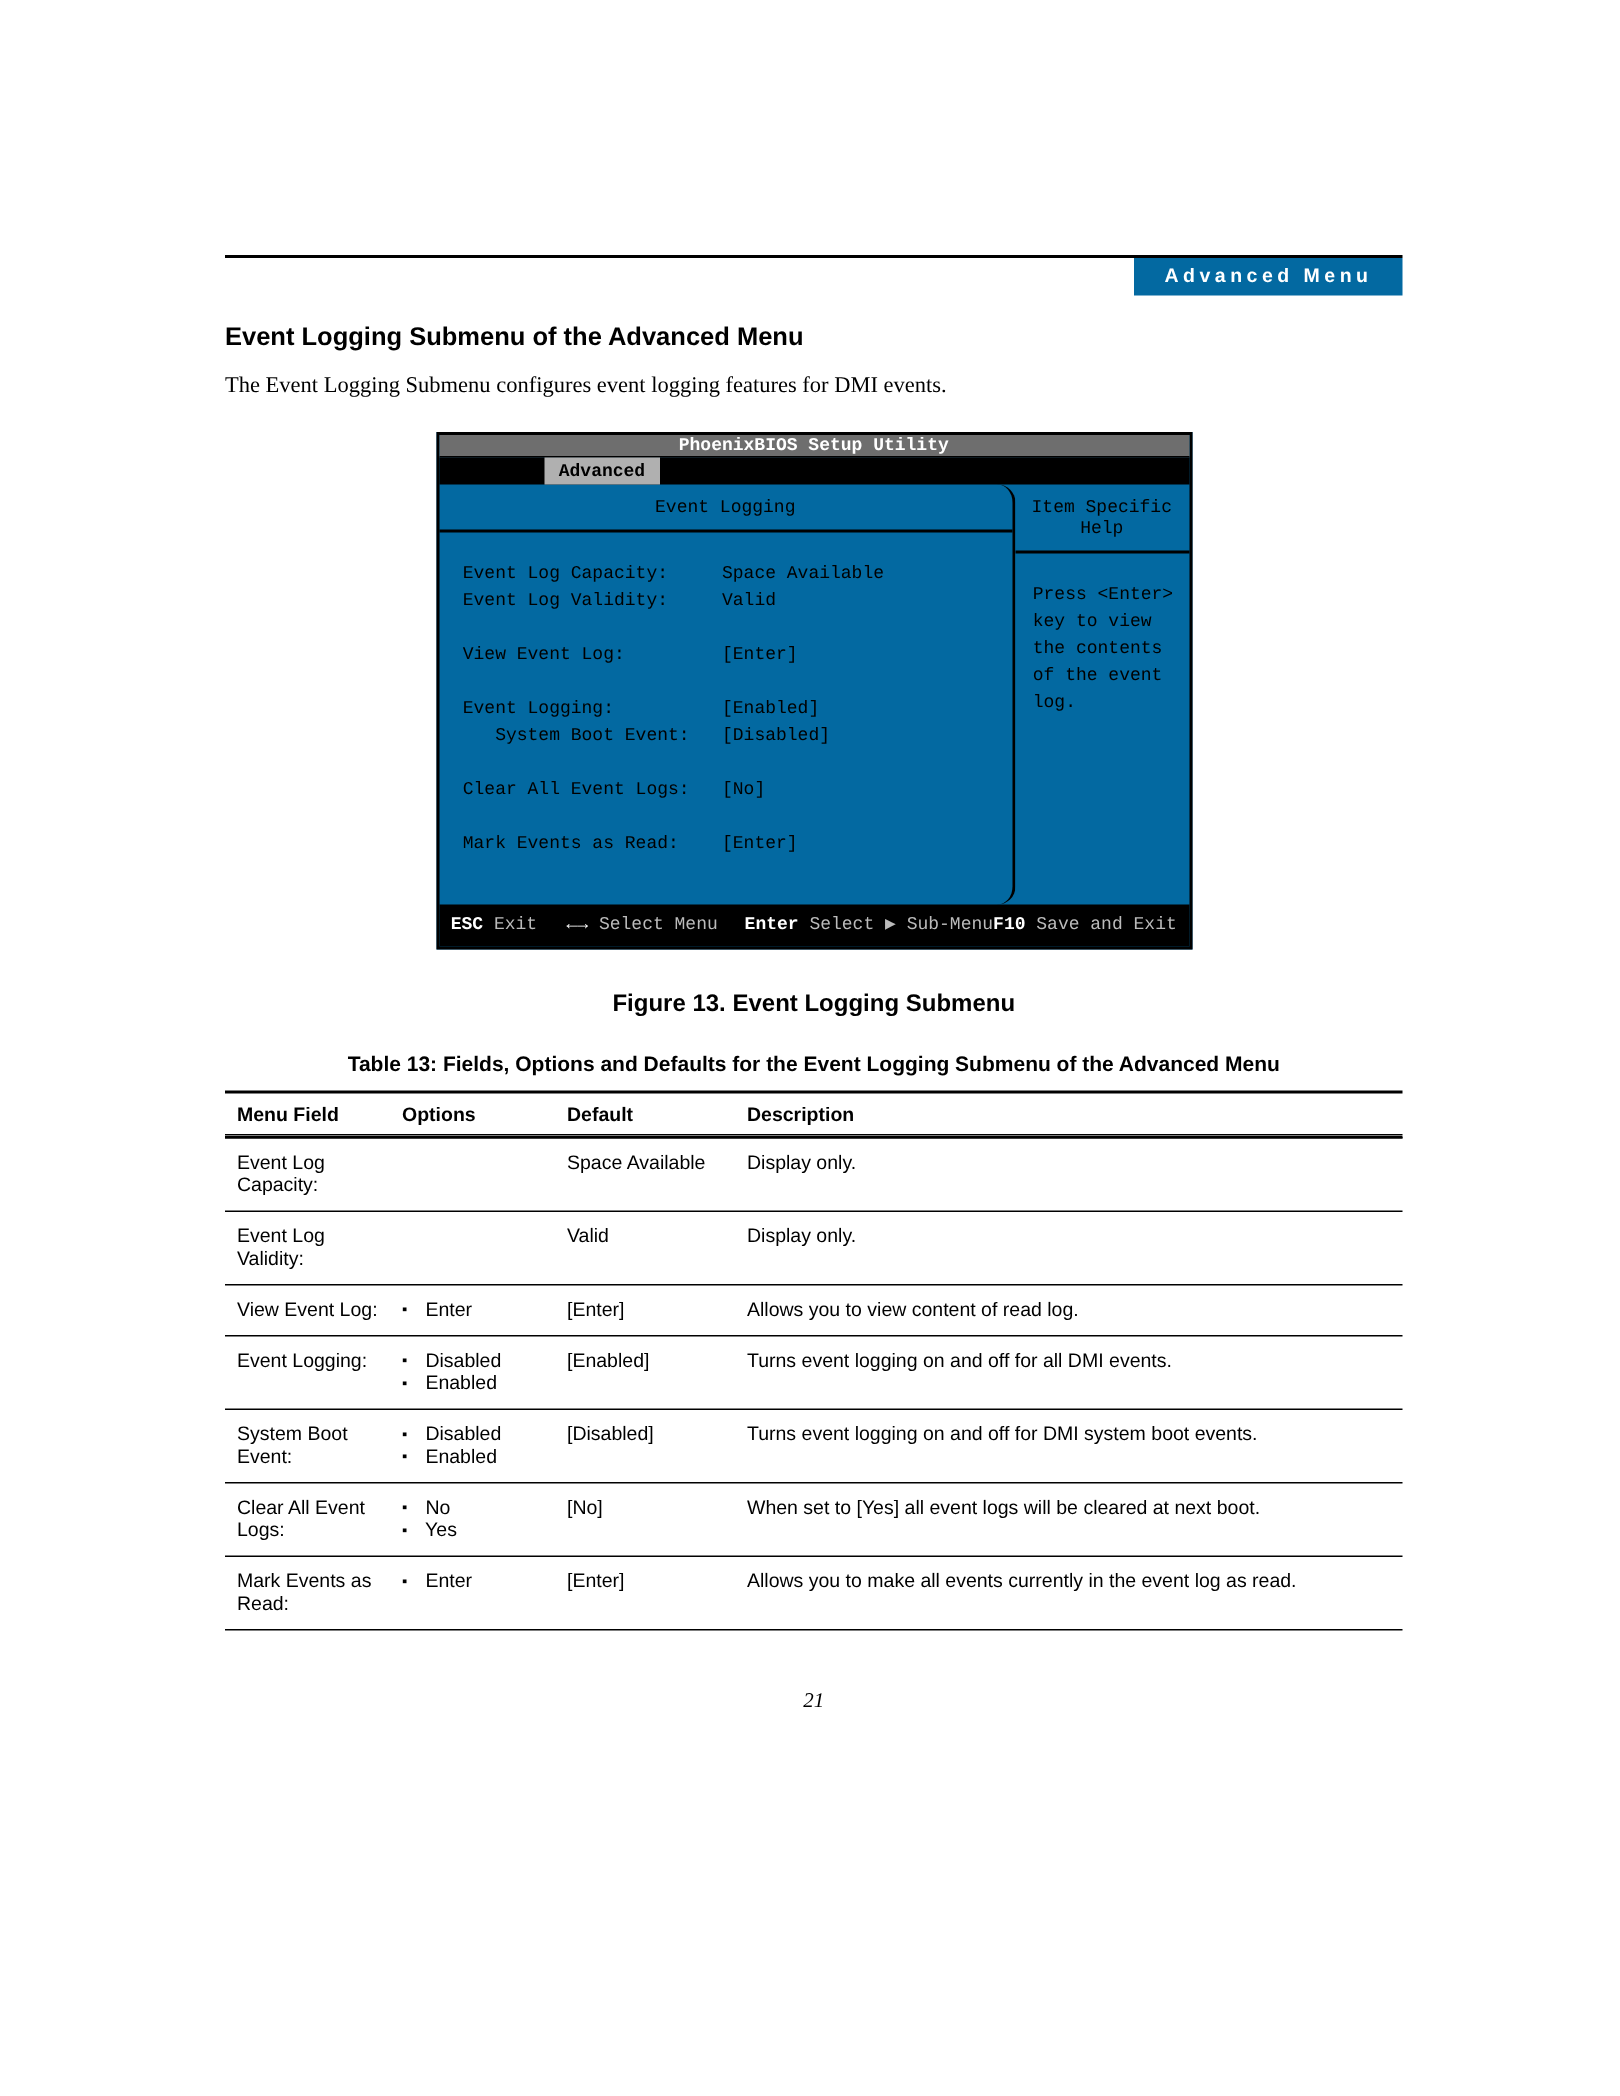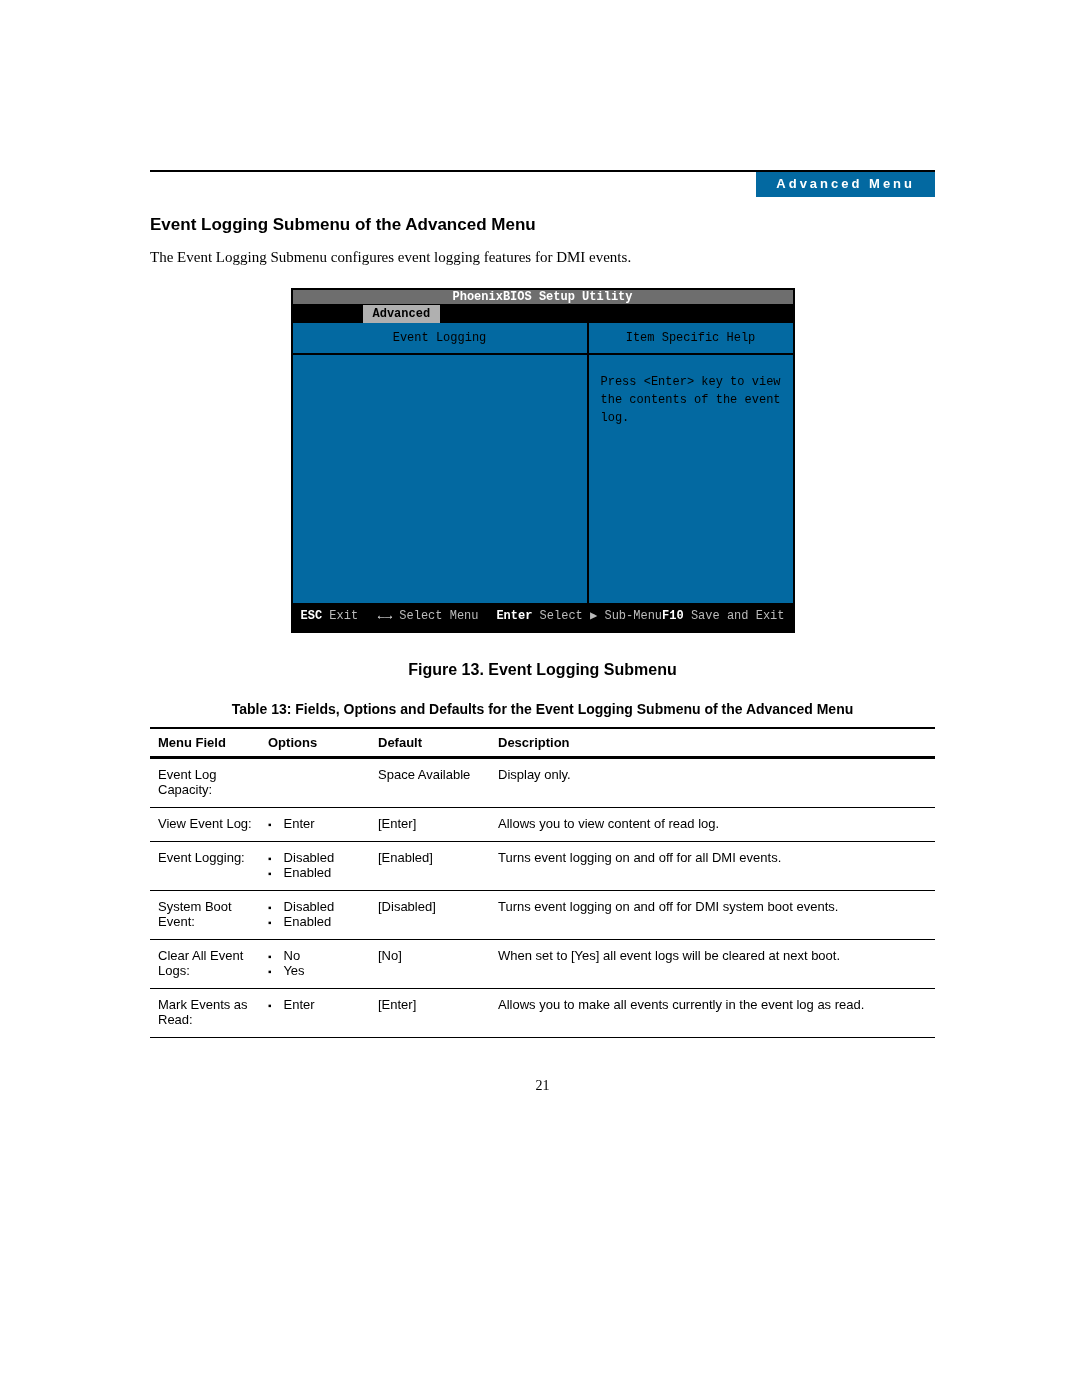--- a/index.html
+++ b/index.html
@@ -77,23 +77,24 @@
     background: #b0b0b0;
     color: #000;
     font-weight: bold;
   }
   .bios-body {
     display: flex;
     height: 280px;
     border-bottom: 1px solid #000;
   }
   .bios-left {
-    width: 296px;
+    width: 384px;
     border-right: 2px solid #000;
     box-sizing: border-box;
+    border-radius: 12px;
   }
   .bios-right {
     flex: 1;
     box-sizing: border-box;
   }
   .bios-subheader {
     text-align: center;
     border-bottom: 2px solid #000;
     padding: 8px 0;
     font-weight: normal;
@@ -174,20 +175,21 @@
     content: "\25AA";
     display: inline-block;
     width: 12px;
     font-size: 10px;
     vertical-align: middle;
   }
   .indent { padding-left: 18px; }
 
   .pagenum {
     text-align: center;
+    font-style: italic;
     font-family: Georgia, serif;
     font-size: 14px;
     margin-top: 40px;
   }
 </style>
 </head>
 <body>
 
 <div class="page">
 
@@ -199,20 +201,32 @@
 
   <div class="bios">
     <div class="bios-title">PhoenixBIOS Setup Utility</div>
     <div class="bios-tabs">
       <div style="width:70px"></div>
       <div class="bios-tab active">Advanced</div>
     </div>
     <div class="bios-body">
       <div class="bios-left">
         <div class="bios-subheader">Event Logging</div>
+        <div class="bios-fields" id="bios-fields">Event Log Capacity:     Space Available
+Event Log Validity:     Valid
+
+View Event Log:         [Enter]
+
+Event Logging:          [Enabled]
+   System Boot Event:   [Disabled]
+
+Clear All Event Logs:   [No]
+
+Mark Events as Read:    [Enter]
+</div>
       </div>
       <div class="bios-right">
         <div class="bios-subheader">Item Specific Help</div>
         <div class="bios-help">Press &lt;Enter&gt; key to view the contents of the event log.</div>
       </div>
     </div>
     <div class="bios-footer">
       <div class="bios-footer-row">
         <span class="bf-col1"><span class="k">ESC</span> <span class="d">Exit</span></span>
         <span class="bf-col2"><span class="k">←→</span> <span class="d">Select Menu</span></span>
@@ -242,20 +256,26 @@
       </tr>
     </thead>
     <tbody id="defs-body">
         <tr>
           <td>Event Log Capacity:</td>
           <td></td>
           <td>Space Available</td>
           <td>Display only.</td>
         </tr>
         <tr>
+          <td>Event Log Validity:</td>
+          <td></td>
+          <td>Valid</td>
+          <td>Display only.</td>
+        </tr>
+        <tr>
           <td>View Event Log:</td>
           <td>
             <ul class="opt-list">
               <li> Enter</li>
             </ul>
           </td>
           <td>[Enter]</td>
           <td>Allows you to view content of read log.</td>
         </tr>
         <tr>

